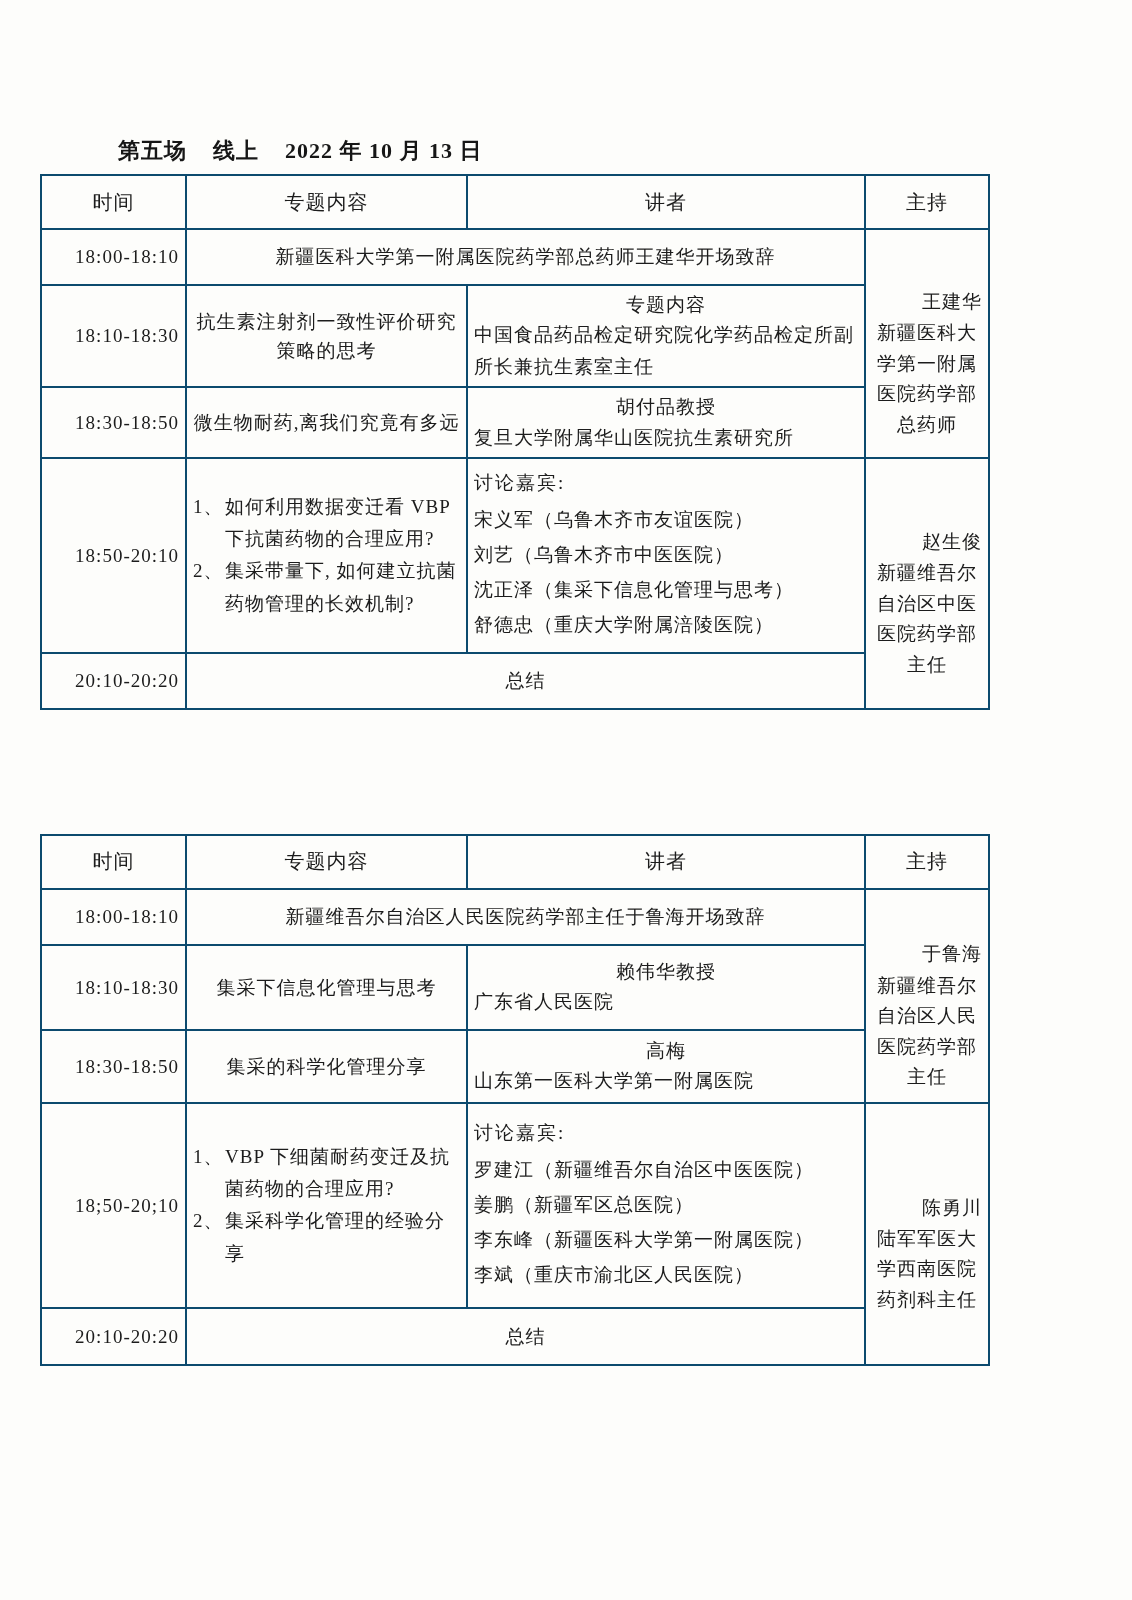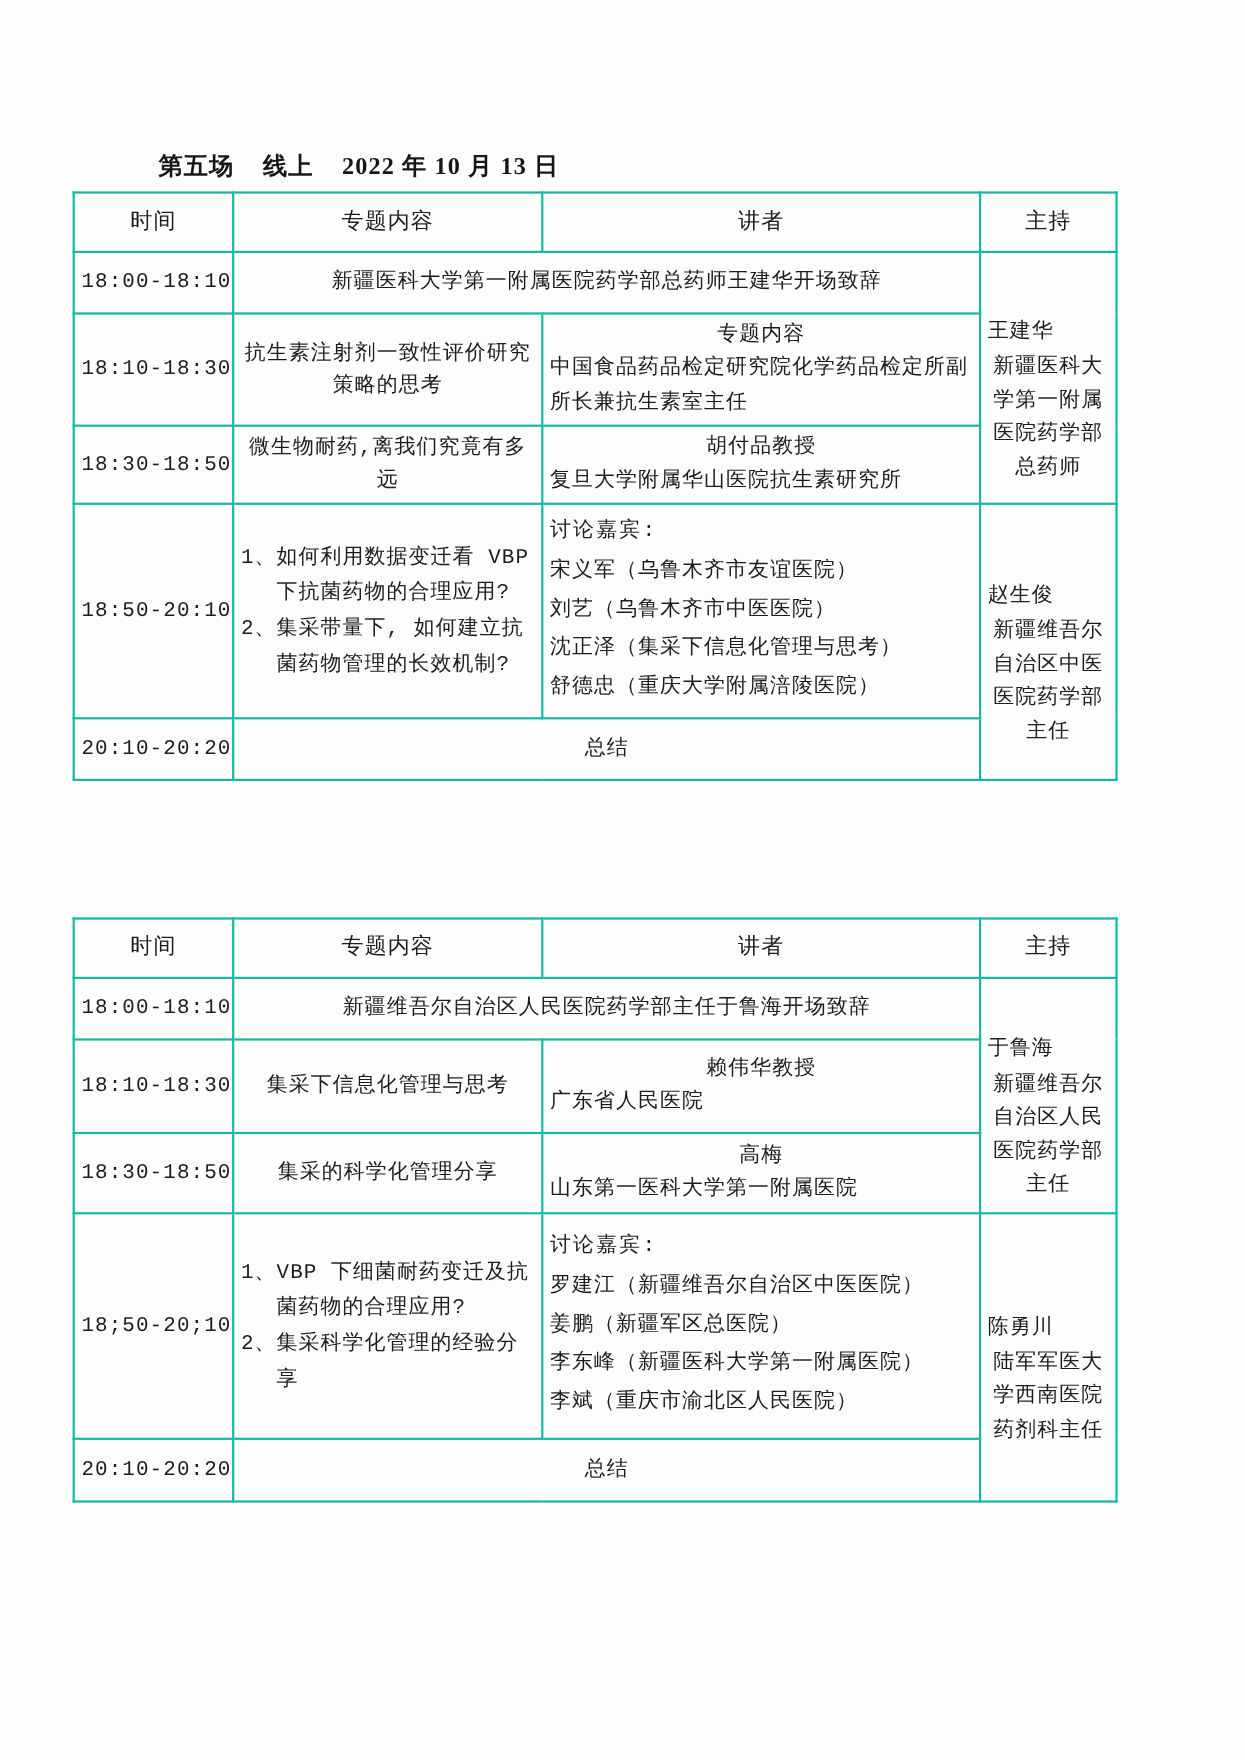--- a/index.html
+++ b/index.html
@@ -4,48 +4,47 @@
 <style>
   html,body{margin:0;padding:0;}
   body{
     width:1132px;height:1600px;
     background:#fdfdfb;
     color:#1c1c1c;
     font-family:"Liberation Serif","DejaVu Serif",serif;
     font-size:19px;
     position:relative;
   }
-  .page{padding-left:66px;padding-top:136px;}
+  .page{padding-left:40px;padding-top:136px;}
   .session-title{
     font-weight:bold;
     font-size:22px;
     letter-spacing:1px;
     margin-left:78px;
     margin-bottom:8px;
     color:#161616;
   }
   .session-title .tsep{display:inline-block;width:26px;}
   table.sched{
     border-collapse:collapse;
     table-layout:fixed;
     width:948px;
   }
   table.sched td{
-    border:2px solid #14b8a6;
+    border:2px solid #0c4a6e;
     vertical-align:middle;
     padding:4px 6px;
     letter-spacing:1px;
     line-height:1.55;
-    font-family:Liberation Mono, monospace;
   }
   td.c-time{text-align:right;letter-spacing:0.5px;white-space:nowrap;}
   td.c-head{text-align:center;font-size:20px;}
   td.c-center{text-align:center;}
   td.c-host{text-align:center;padding:4px 4px;}
-  .host-name{text-align:left;margin-bottom:2px;margin-top:40px;}
+  .host-name{text-align:right;margin-bottom:2px;margin-top:40px;}
   .host-org{text-align:center;line-height:1.6;}
   .spk-name{text-align:center;}
   .spk-org{text-align:left;line-height:1.65;}
   td.c-topiclist{padding-left:10px;padding-right:8px;}
   .topic-item{display:flex;align-items:flex-start;line-height:1.7;}
   .topic-num{flex:0 0 32px;}
   .topic-text{flex:1;}
   td.c-guests{padding-left:14px;padding-right:8px;}
   .guests-label{text-align:left;margin-bottom:4px;letter-spacing:2px;}
   .guest-line{text-align:left;line-height:1.85;}

